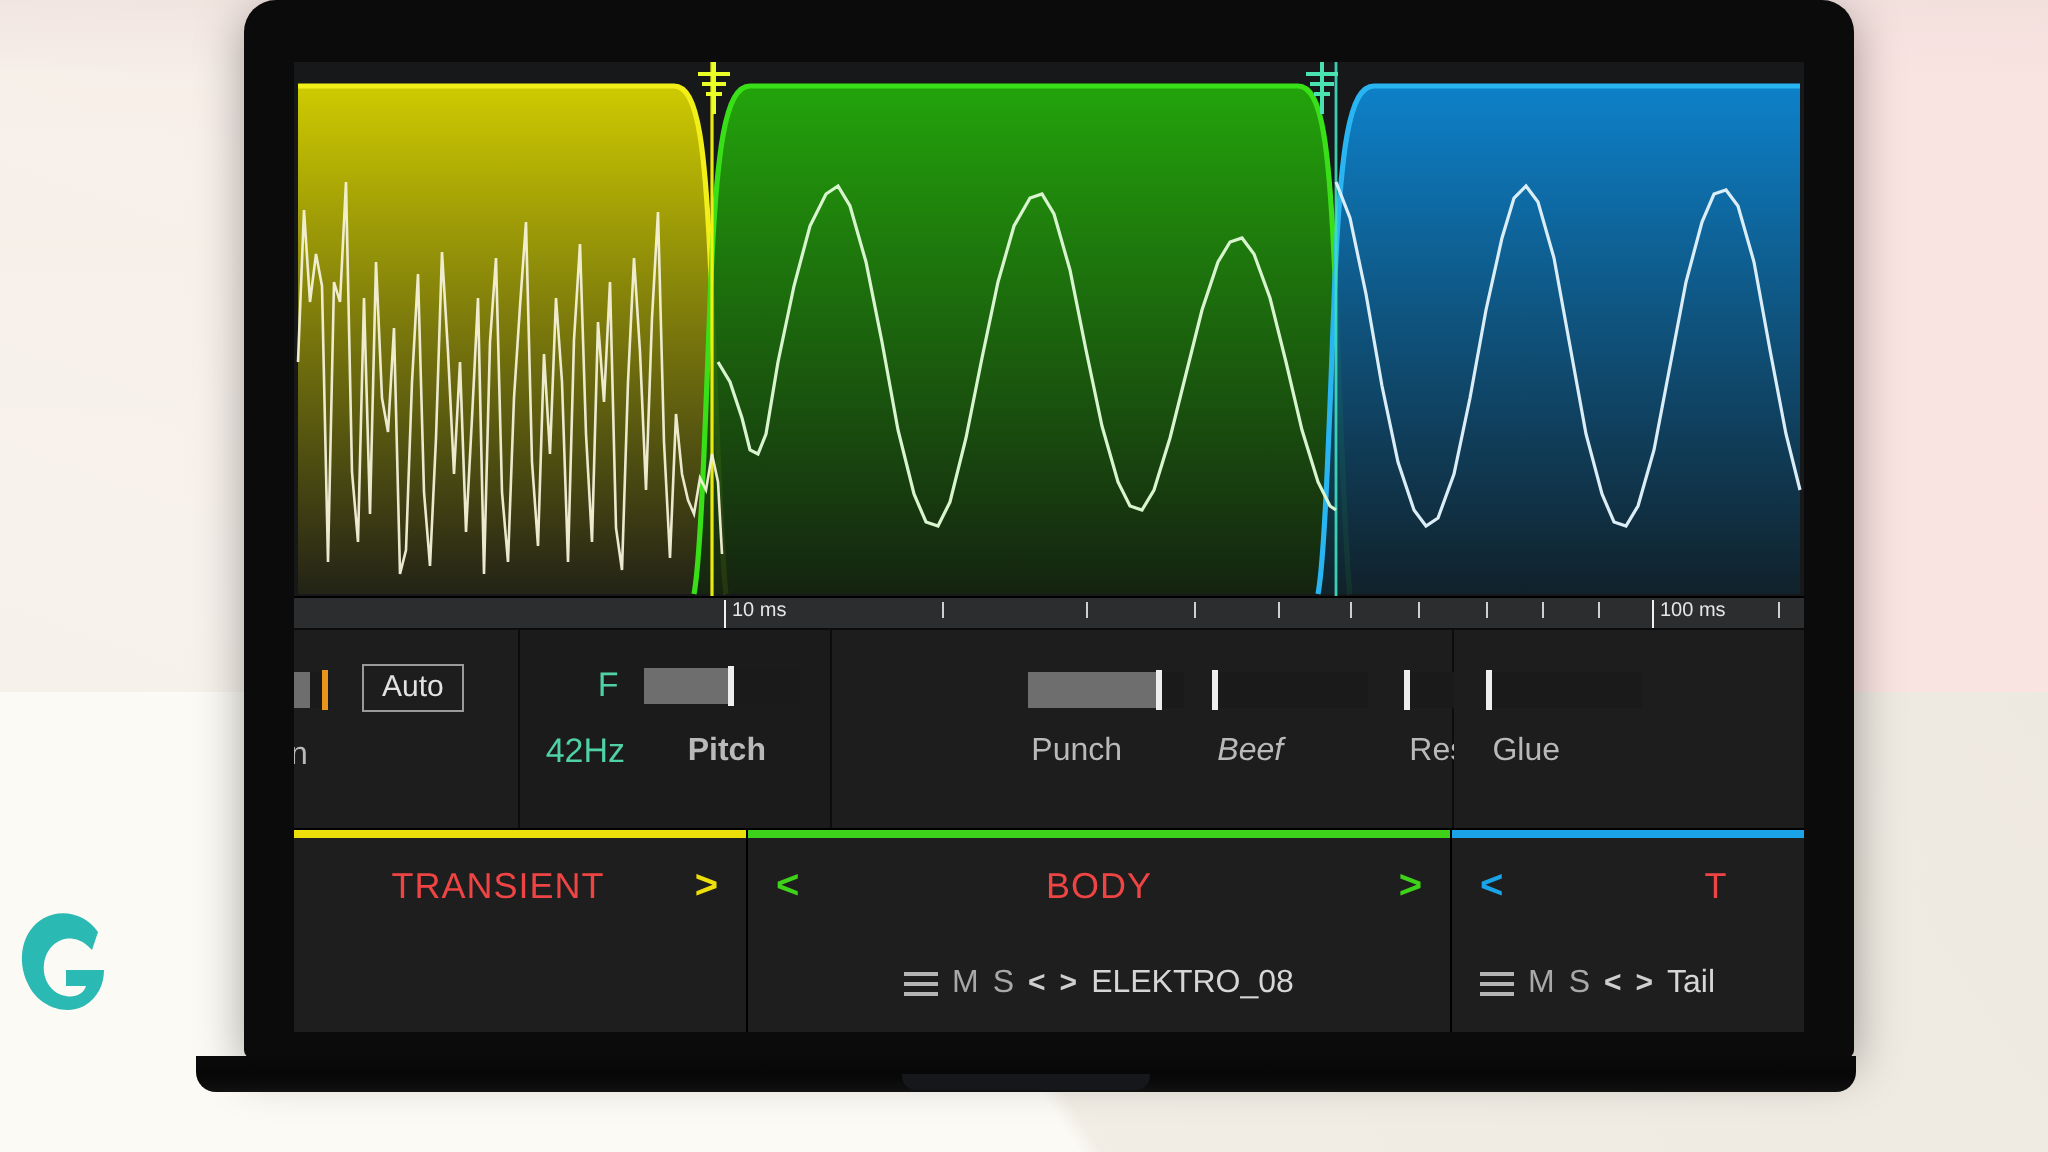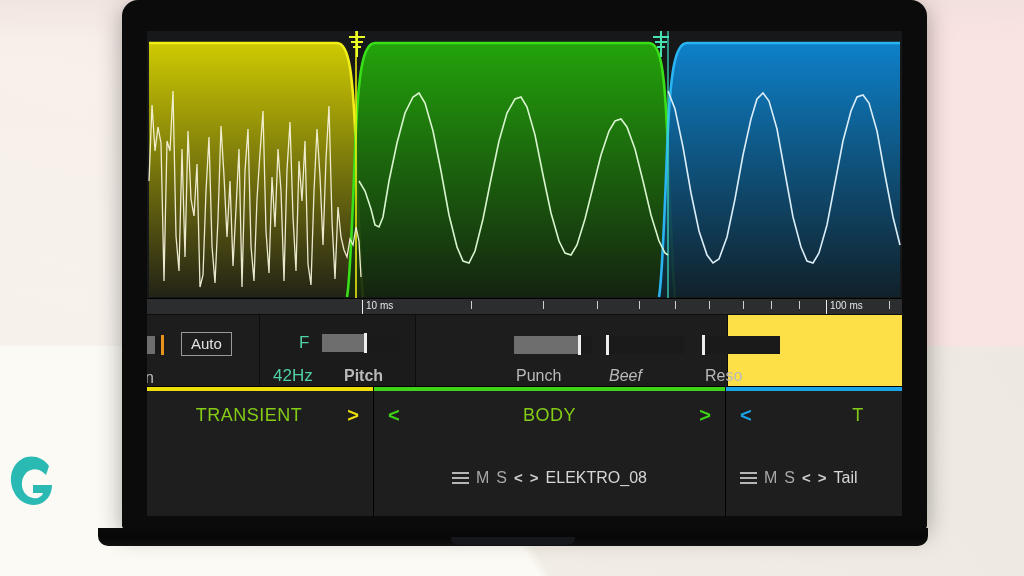--- a/index.html
+++ b/index.html
@@ -57,21 +57,21 @@
 
   
   #ruler { position:relative; height:16px; background:#2c2d2e; border-bottom:1px solid #0c0c0c;
            flex:0 0 auto; }
   .tick { position:absolute; top:2px; width:1px; height:8px; background:#cfcfcf; }
   .rlabel { position:absolute; top:1px; font-size:10px; color:#e6e6e6;
             font-family:"Liberation Sans", sans-serif; white-space:nowrap; }
   .rbig { position:absolute; top:1px; width:1px; height:14px; background:#f0f0f0; }
 
   
-  #controls { display:flex; height:72px; background:#fde047; flex:0 0 auto;
+  #controls { display:flex; height:100px; background:#4d7c0f; flex:0 0 auto;
               border-bottom:1px solid #000; }
   .cgroup { position:relative; background:#1d1d1d; border-right:1px solid #0c0c0c;
             display:flex; align-items:center; }
   .cgroup.sub { background:#1b1b1b; }
 
   .slider { position:relative; width:74px; height:18px; background:#1a1a1a; }
   .slider .fill { position:absolute; left:0; top:0; bottom:0; background:#6e6e6e; }
   .slider .knob { position:absolute; top:-1px; width:3px; height:20px; background:#eee; }
   .slider .knob.orange { background:#e8951e; }
 
@@ -85,21 +85,21 @@
 
   
   #strips { display:flex; flex:1 1 auto; background:#0e0e0e; }
   .strip { position:relative; background:#1e1e1e; border-right:1px solid #000;
            display:flex; flex-direction:column; }
   .strip .topline { height:4px; }
   .strip .row1 { position:relative; height:48px; display:flex; align-items:center;
                  justify-content:center; }
   .strip .row2 { position:relative; flex:1; display:flex; align-items:center;
                  justify-content:center; gap:7px; }
-  .bandname { font-size:18px; color:#84cc16; letter-spacing:.5px; }
+  .bandname { font-size:18px; color:#ef4444; letter-spacing:.5px; }
   .arrow { position:absolute; font-size:20px; font-weight:bold; font-family:"Liberation Sans",sans-serif; }
   .arrow.l { left:14px; } .arrow.r { right:14px; }
   .hamb { display:inline-block; width:17px; }
   .hamb span { display:block; height:2px; background:#b5b5b5; margin:3px 0; }
   .ms { font-size:16px; color:#a8a8a8; }
   .chev { font-size:15px; color:#cfcfcf; font-weight:bold; }
   .presetname { font-size:16px; color:#d6d6d6; white-space:nowrap; }
 
   
   #logo { position:absolute; left:5px; bottom:62px; width:56px; height:62px; z-index:40; }
@@ -231,20 +231,29 @@
 
             <div style="position:absolute; left:286px; top:21px;">
               <div class="slider" style="width:78px">
                 <div class="fill" style="width:0px"></div>
                 <div class="knob" style="left:0px"></div>
               </div>
             </div>
             <div class="clabel" style="position:absolute; left:289px; top:52px;">Reso</div>
           </div>
 
+          <div class="cgroup" style="width:175px; border-right:none;">
+            <div style="position:absolute; left:16px; top:21px;">
+              <div class="slider" style="width:78px">
+                <div class="fill" style="width:0px"></div>
+                <div class="knob" style="left:0px"></div>
+              </div>
+            </div>
+            <div class="clabel" style="position:absolute; left:19px; top:52px;">Glue</div>
+          </div>
         </div>
 
         <div id="strips">
 
           <div class="strip" style="width:227px">
             <div class="topline" style="background:#eddf0a"></div>
             <div class="row1">
               <span class="bandname" style="margin-left:-22px;">TRANSIENT</span>
               <span class="arrow r" style="color:#eddf0a">&gt;</span>
             </div>

